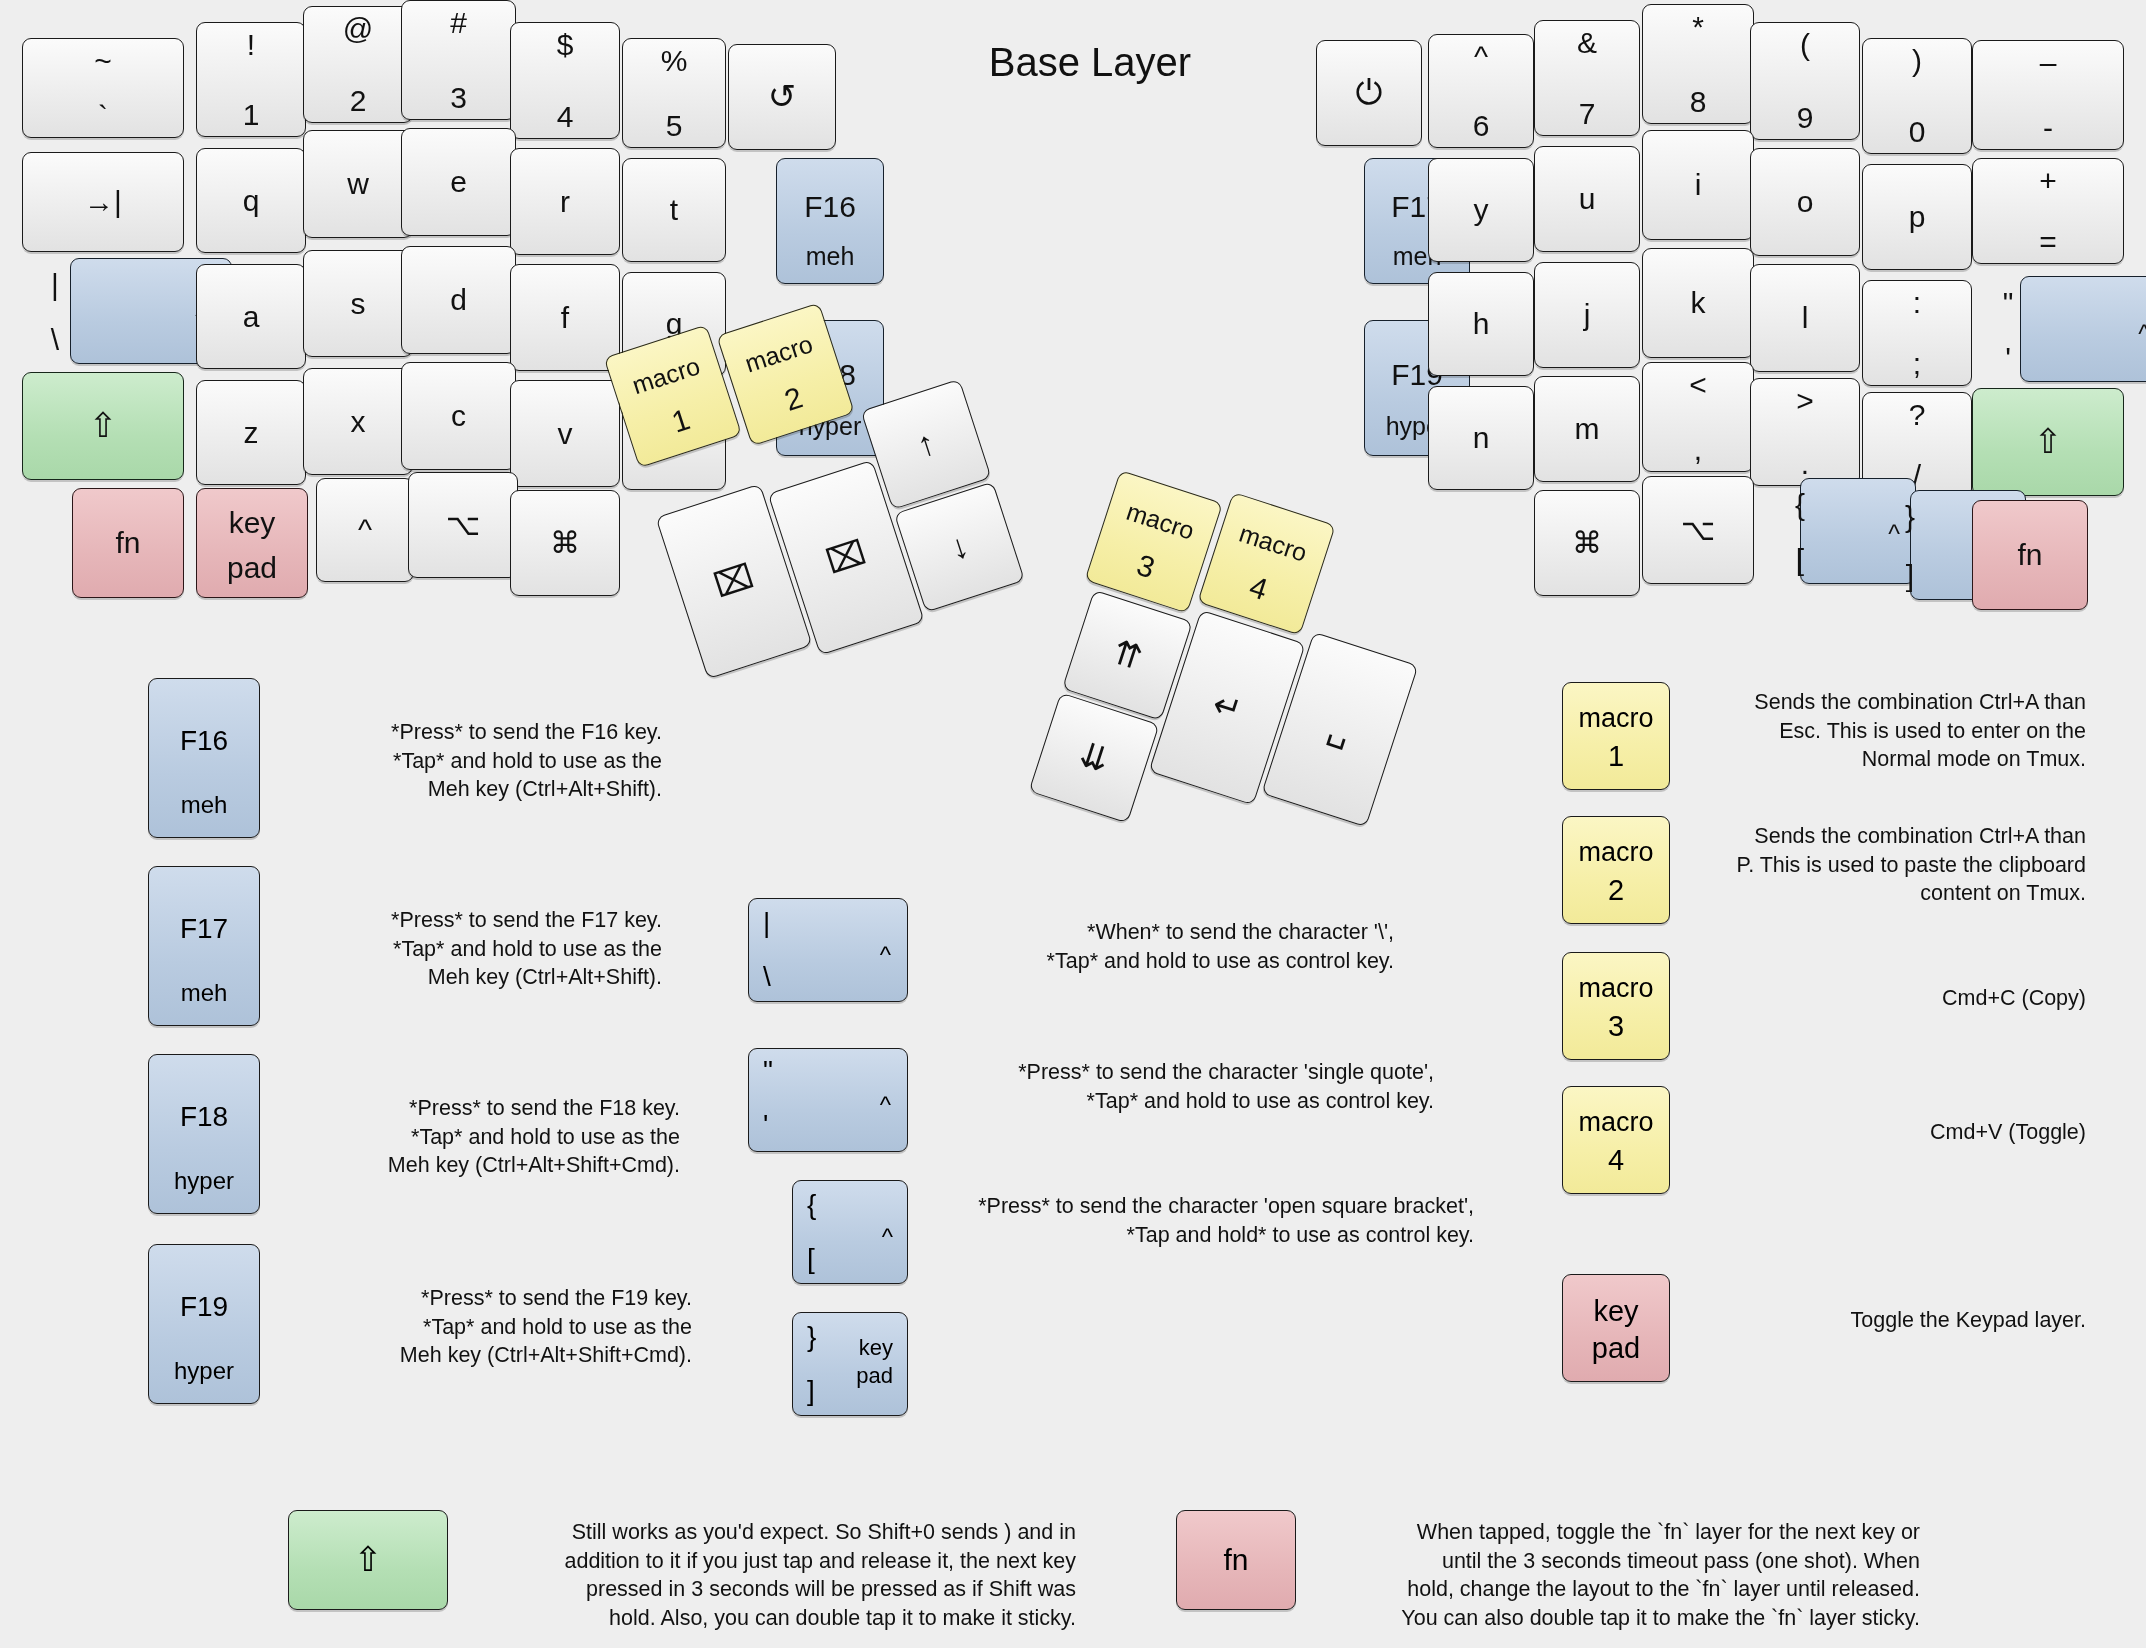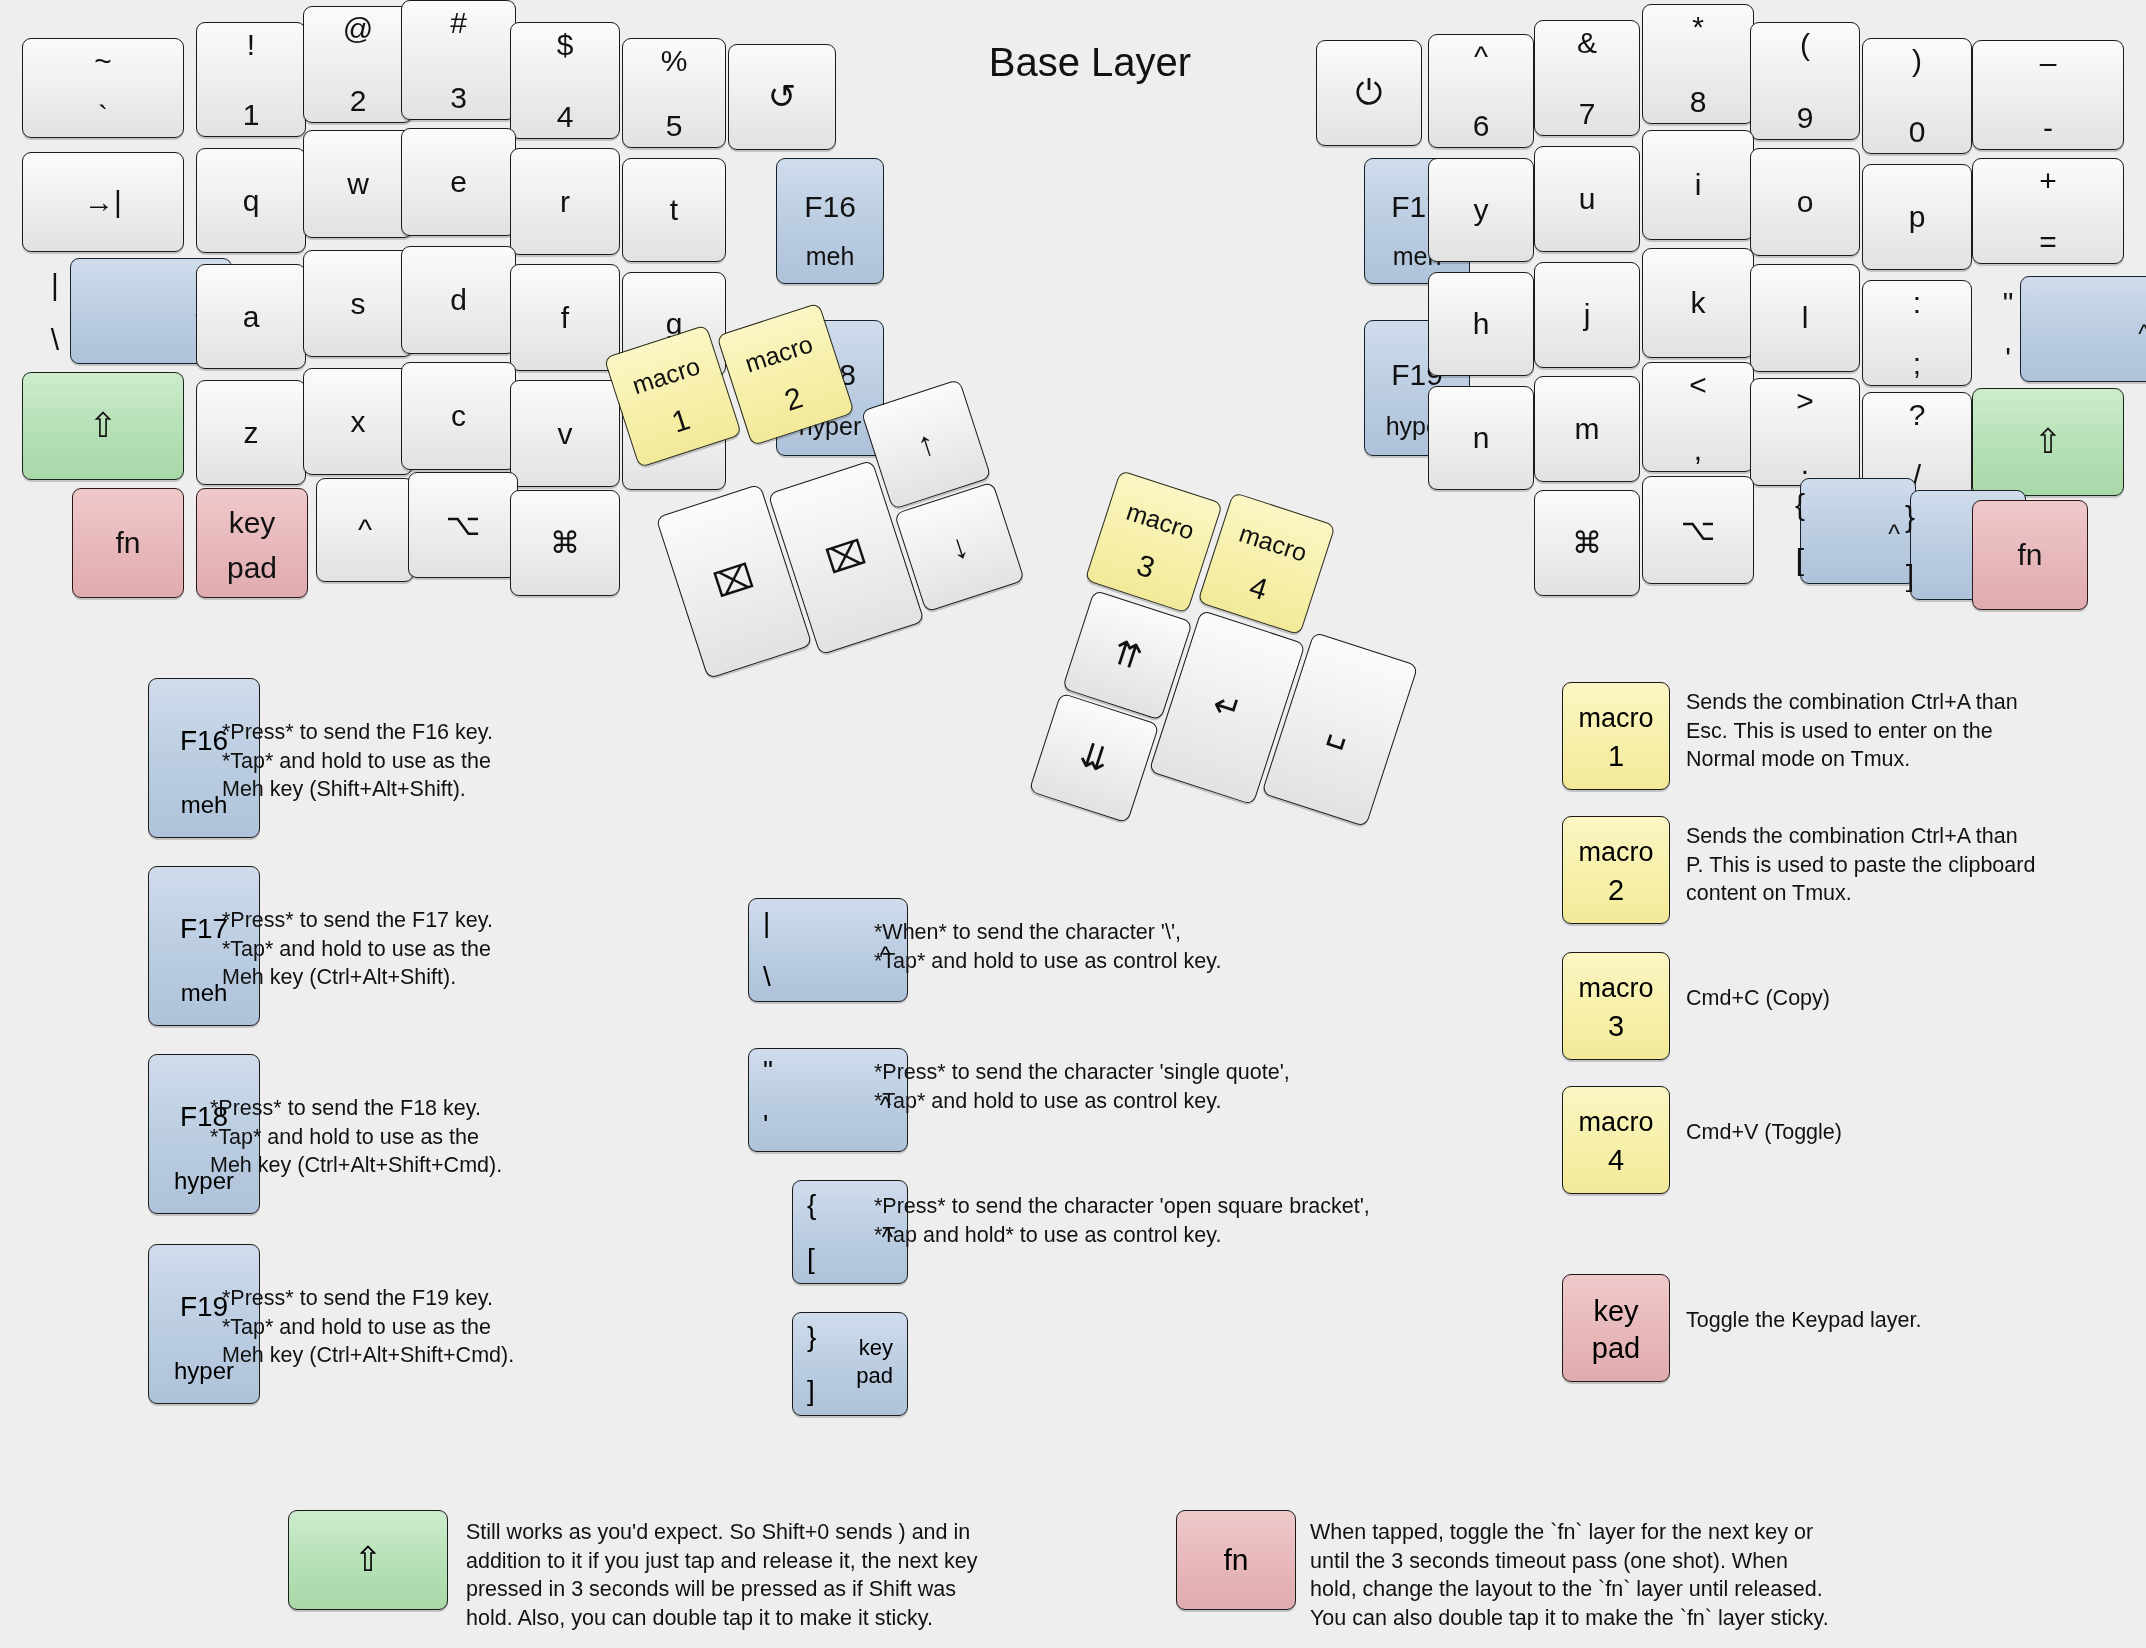--- a/index.html
+++ b/index.html
@@ -67,20 +67,21 @@
     border: 1.6px solid #1a1a1a;
     border-radius: 9px;
     box-shadow: 0 2px 0 rgba(0,0,0,0.18);
   }
   .legend-text {
     position: absolute;
     font-size: 21.5px;
     color: #111;
     line-height: 1.33;
     white-space: pre-line;
+    text-align: right;
   }
 
   #title {
     position: absolute;
     left: 930px; top: 40px;
     width: 320px;
     text-align: center;
     font-size: 40px;
     color: #111;
   }
@@ -370,21 +371,21 @@
       <div class="lbl mid glyph">␣</div>
     </div>
   </div>
 
   <div class="legend-key blue" style="left:100px; top:678px; width:112px; height:160px;">
     <div class="lbl" style="position:absolute; width:100%; text-align:center; top:46px; font-size:28px;">F16</div>
     <div class="lbl" style="position:absolute; width:100%; text-align:center; bottom:18px; font-size:24px;">meh</div>
   </div>
   <div class="legend-text" style="left:222px; top:718px; width:440px;">*Press* to send the F16 key.
 *Tap* and hold to use as the
-Meh key (Shift+Alt+Shift).</div>
+Meh key (Ctrl+Alt+Shift).</div>
 
   <div class="legend-key blue" style="left:100px; top:866px; width:112px; height:160px;">
     <div class="lbl" style="position:absolute; width:100%; text-align:center; top:46px; font-size:28px;">F17</div>
     <div class="lbl" style="position:absolute; width:100%; text-align:center; bottom:18px; font-size:24px;">meh</div>
   </div>
   <div class="legend-text" style="left:222px; top:906px; width:440px;">*Press* to send the F17 key.
 *Tap* and hold to use as the
 Meh key (Ctrl+Alt+Shift).</div>
 
   <div class="legend-key blue" style="left:100px; top:1054px; width:112px; height:160px;">

